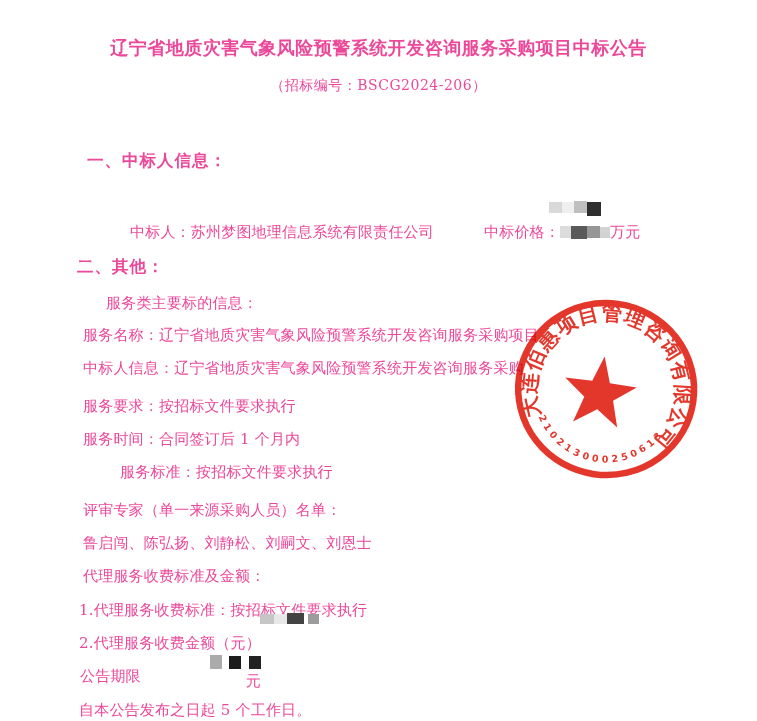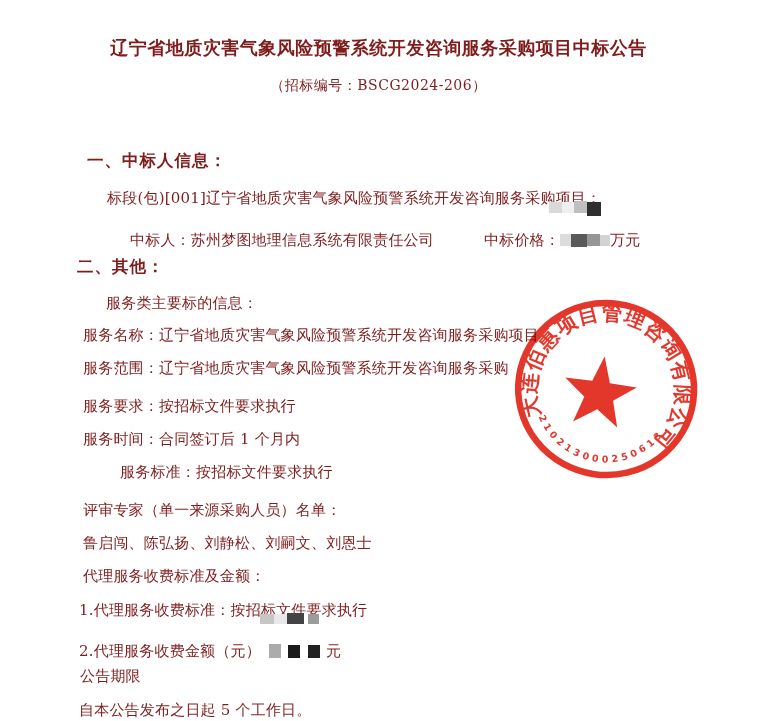--- a/index.html
+++ b/index.html
@@ -2,92 +2,91 @@
 <html><head>
 <meta charset="utf-8">
 <style>
   html,body{margin:0;padding:0;background:#ffffff;}
   .page{
     position:relative;
     width:757px;height:721px;
     background:#ffffff;
     overflow:hidden;
     font-family:"DejaVu Serif","Liberation Serif",serif;
-    color:#7f1d1d;
+    color:#ec4899;
   }
   .line{position:absolute;white-space:nowrap;font-size:15px;line-height:19px;letter-spacing:0.2px;}
   .title{
     position:absolute;top:36px;left:0;width:100%;
     text-align:center;font-size:18px;font-weight:bold;letter-spacing:0.5px;
   }
   .subtitle{
     position:absolute;top:77px;left:0;width:100%;
     text-align:center;font-size:14px;letter-spacing:0.5px;
   }
   .heading{
     font-family:"DejaVu Sans","Liberation Sans",sans-serif;
     font-weight:bold;font-size:16.5px;letter-spacing:1px;
   }
   
   .px{display:inline-block;vertical-align:middle;}
   .redact{position:absolute;font-size:0;line-height:0;}
-  .row{display:flex;align-items:flex-end;margin-top:8px;}
+  .row{display:flex;align-items:flex-end;}
   .gap{display:inline-block;}
   
   .seal{
     position:absolute;left:506px;top:290px;width:200px;height:200px;
     mix-blend-mode:multiply;opacity:0.93;
   }
   .seal text{font-family:"DejaVu Sans","Liberation Sans",sans-serif;}
 </style>
 </head>
 <body>
 
 <div class="page">
 
   <div class="title">辽宁省地质灾害气象风险预警系统开发咨询服务采购项目中标公告</div>
   <div class="subtitle">（招标编号：BSCG2024-206）</div>
 
   <div class="line heading" style="left:87px;top:151px;">一、中标人信息：</div>
 
-  <div class="line" style="left:107px;top:189px;">标段(包)[001]辽宁省地质灾害气象风险预警系统开发咨询服务采购项目：</div>
 
   <div class="redact" style="left:549px;top:200px;">
     <i class="px" style="width:13px;height:11px;background:#d9d9d9;"></i><i class="px" style="width:12px;height:11px;background:#efefef;"></i><i class="px" style="width:13px;height:12px;background:#bfbfbf;"></i><i class="px" style="width:14px;height:14px;background:#2f2f2f;position:relative;top:2px;"></i>
   </div>
 
   <div class="line row" style="left:130px;top:223px;">
     <span>中标人：</span>
       <span>苏州梦图地理信息系统有限责任公司</span>
       <span class="gap" style="width:50px;"></span>
       <span>中标价格：</span>
       <span style="font-size:0;"><i class="px" style="width:11px;height:12px;background:#dcdcdc;"></i><i class="px" style="width:16px;height:13px;background:#5a5a5a;"></i><i class="px" style="width:13px;height:12px;background:#969696;"></i><i class="px" style="width:10px;height:11px;background:#d3d3d3;"></i></span>
       <span>万元</span>
   </div>
 
   <div class="line heading" style="left:77px;top:257px;">二、其他：</div>
 
   <div class="line" style="left:106px;top:294px;">服务类主要标的信息：</div>
   <div class="line" style="left:83px;top:326px;">服务名称：辽宁省地质灾害气象风险预警系统开发咨询服务采购项目</div>
-  <div class="line" style="left:83px;top:359px;">服务范围：辽宁省地质灾害气象风险预警系统开发咨询服务采购</div>
+  <div class="line" style="left:83px;top:359px;">中标人信息：辽宁省地质灾害气象风险预警系统开发咨询服务采购</div>
   <div class="line" style="left:83px;top:397px;">服务要求：按招标文件要求执行</div>
   <div class="line" style="left:83px;top:430px;">服务时间：合同签订后 1 个月内</div>
   <div class="line" style="left:83px;top:463px;margin-left:37px;">服务标准：按招标文件要求执行</div>
 
   <div class="line" style="left:83px;top:501px;">评审专家（单一来源采购人员）名单：</div>
   <div class="line" style="left:83px;top:534px;">鲁启闯、陈弘扬、刘静松、刘嗣文、刘恩士</div>
 
   <div class="line" style="left:83px;top:567px;">代理服务收费标准及金额：</div>
   <div class="line" style="left:79px;top:601px;">1.代理服务收费标准：按招标文件要求执行</div>
 
   <div class="redact" style="left:260px;top:613px;">
     <i class="px" style="width:14px;height:10px;background:#c6c6c6;"></i><i class="px" style="width:13px;height:10px;background:#e8e8e8;"></i><i class="px" style="width:17px;height:11px;background:#434343;"></i><i class="px" style="width:4px;height:1px;"></i><i class="px" style="width:11px;height:10px;background:#9c9c9c;"></i>
   </div>
 
-  <div class="line row" style="left:79px;top:634px;">
+  <div class="line row" style="left:79px;top:634px;flex-direction:column;">
     <span>2.代理服务收费金额（元）</span>
       <span class="gap" style="width:8px;"></span>
       <span style="font-size:0;"><i class="px" style="width:12px;height:14px;background:#ababab;"></i><i class="px" style="width:7px;height:1px;"></i><i class="px" style="width:12px;height:13px;background:#1b1b1b;"></i><i class="px" style="width:8px;height:1px;"></i><i class="px" style="width:12px;height:13px;background:#222222;"></i></span>
       <span class="gap" style="width:6px;"></span>
       <span>元</span>
   </div>
 
   <div class="line" style="left:80px;top:667px;">公告期限</div>
   <div class="line" style="left:79px;top:701px;">自本公告发布之日起 5 个工作日。</div>
 

